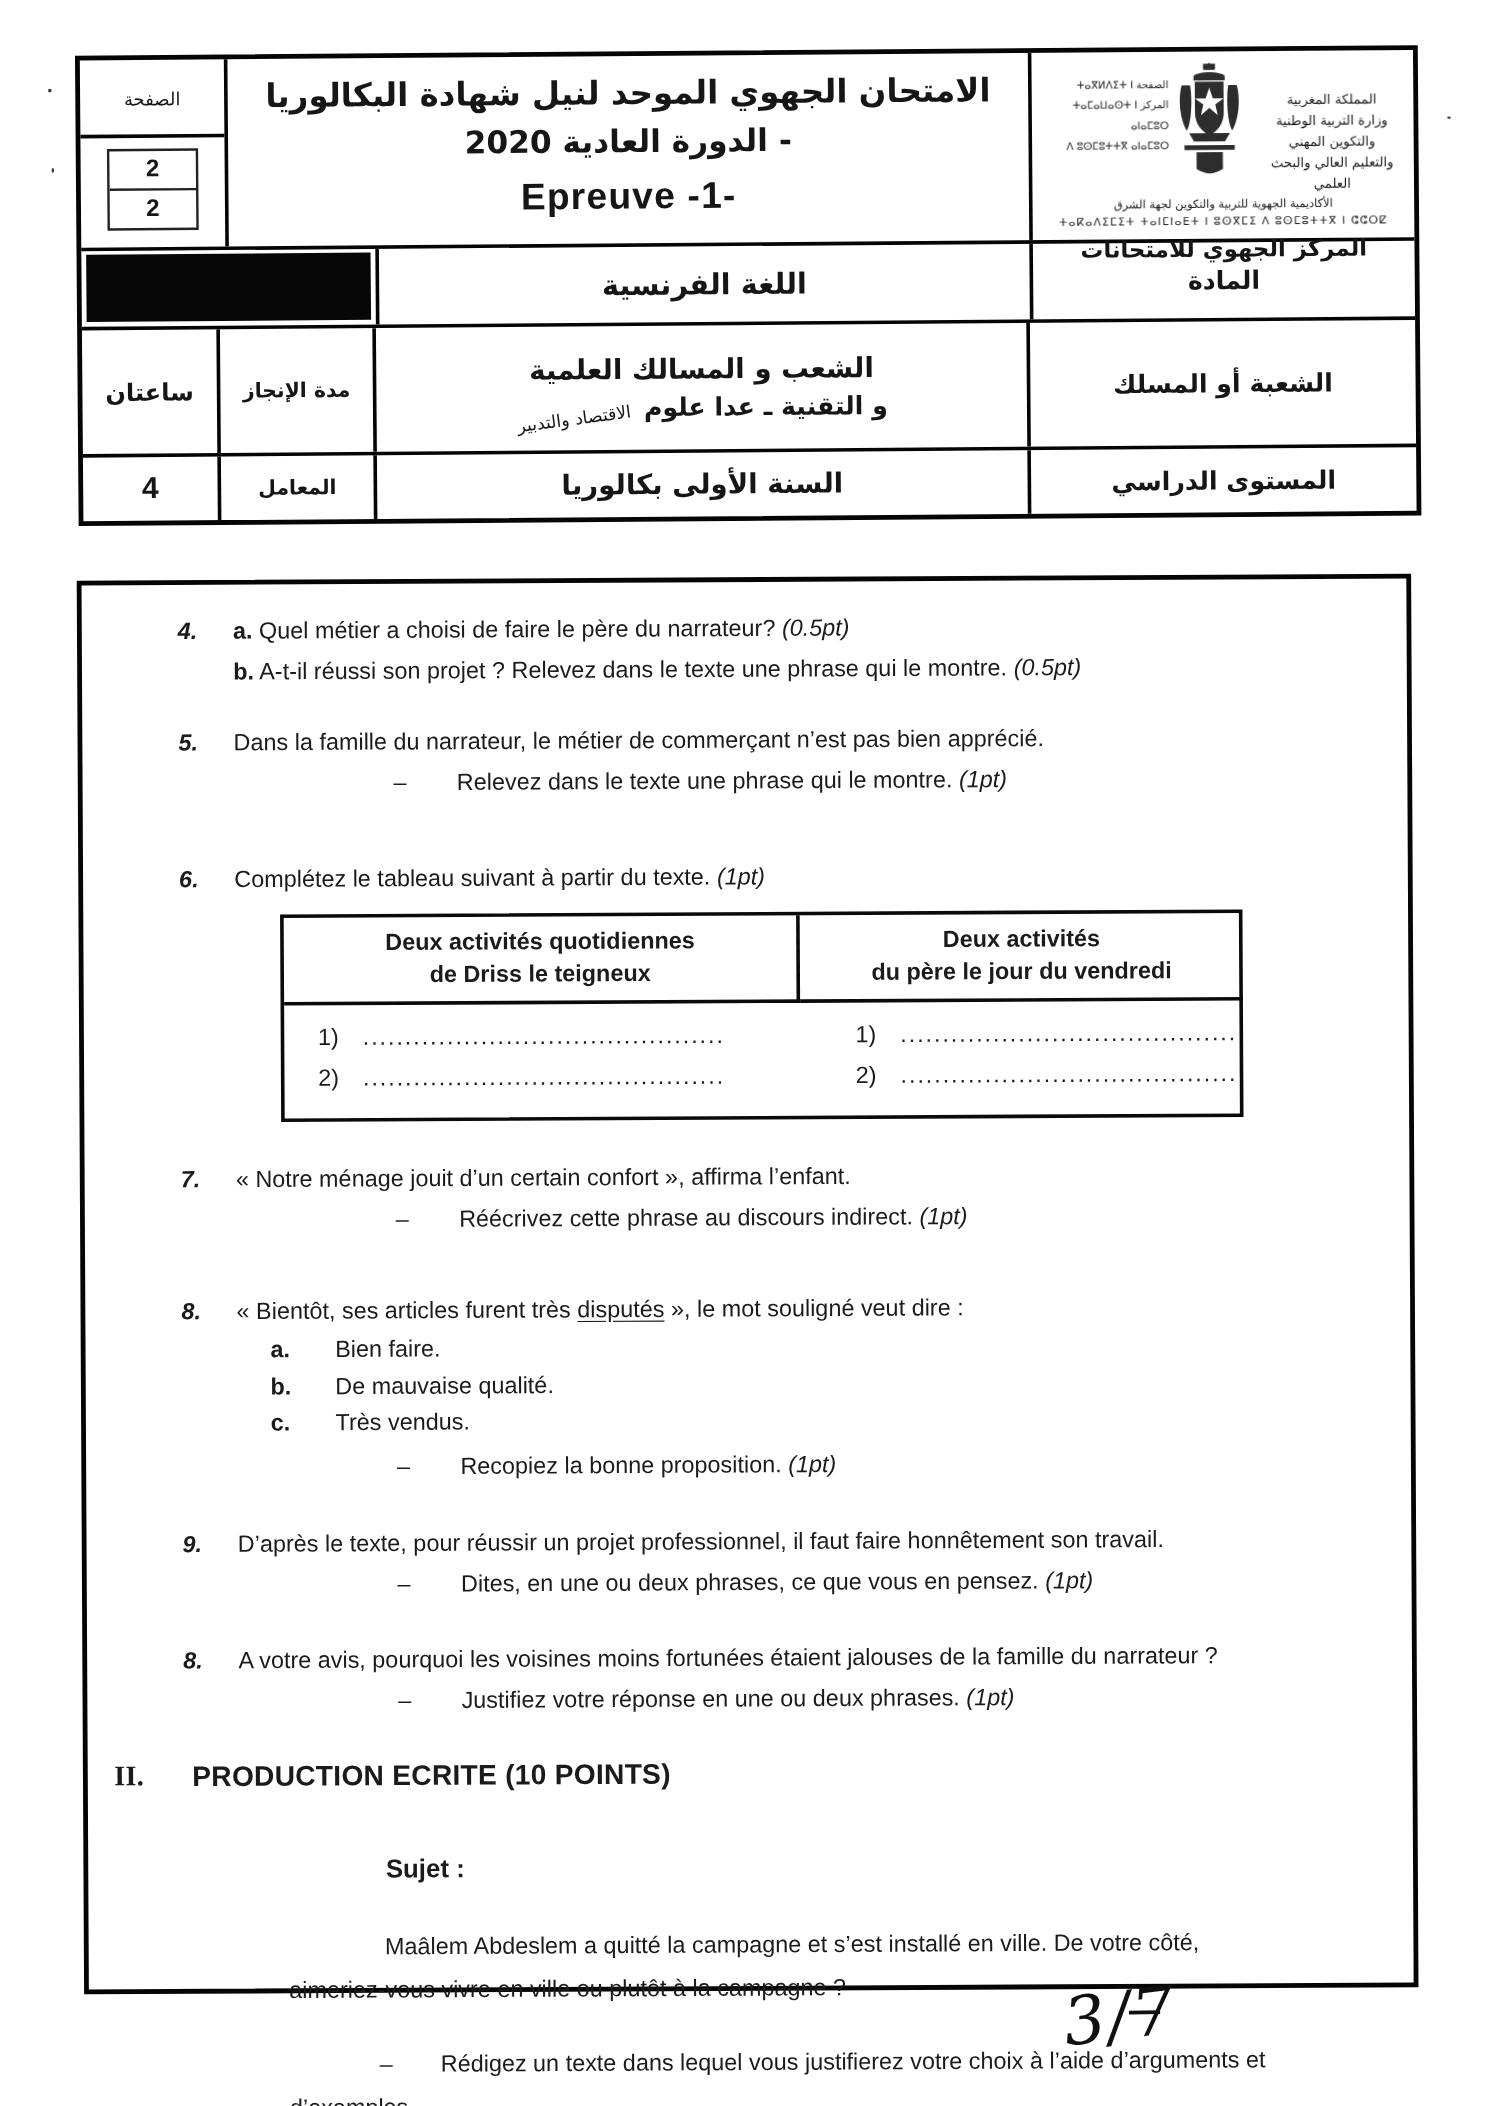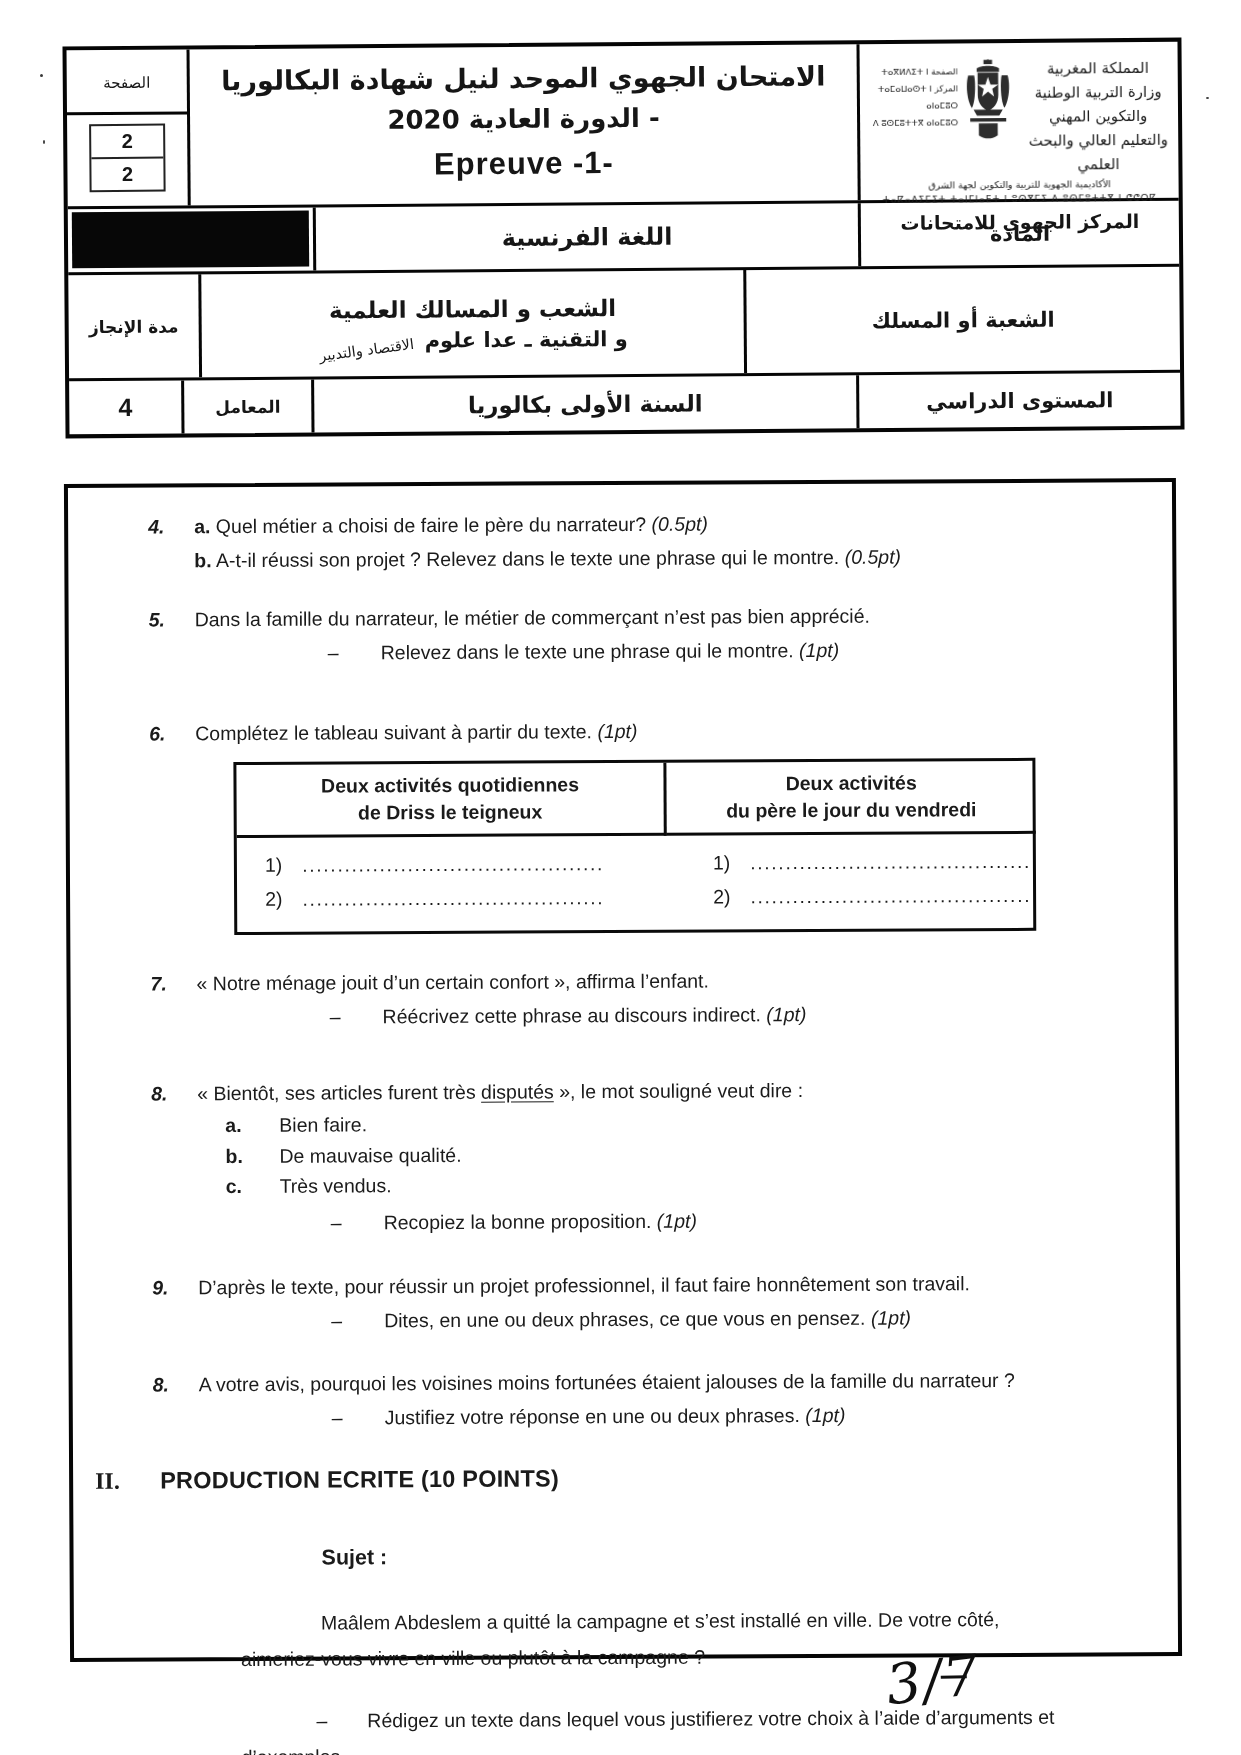--- a/index.html
+++ b/index.html
@@ -32,21 +32,21 @@
   .pagebox { width:72px; margin:9px auto 0; border:2px solid #222; }
   .pagebox div { text-align:center; font-weight:bold; font-size:20px; height:31px; line-height:31px; font-family:"Liberation Sans",sans-serif; }
   .pagebox div + div { border-top:2px solid #222; }
   .c-title { width:670px; flex:none; flex-direction:column; justify-content:flex-start; padding-top:16px; }
   .t-ar1 { font-size:27px; font-weight:bold; }
   .t-ar2 { font-size:26px; font-weight:bold; margin-top:10px; }
   .t-fr  { font-size:31px; font-weight:bold; margin-top:12px; letter-spacing:1px; }
   .c-logo { flex:1; flex-direction:column; justify-content:flex-start; padding-top:8px; }
   .logo-top { display:flex; justify-content:center; align-items:flex-start; gap:7px; }
   .tifcol { font-size:8.5px; line-height:2.0; color:#1d1d1d; filter:blur(0.6px); text-align:right; margin-top:12px; font-family:"DejaVu Sans",sans-serif; }
-  .arcol  { font-size:15px; line-height:1.6; color:#1a1a1a; filter:blur(0.55px); text-align:center; margin-top:6px; }
+  .arcol  { font-size:11px; line-height:1.6; color:#1a1a1a; filter:blur(0.55px); text-align:center; margin-top:24px; }
   .emblem { filter:blur(0.45px); opacity:.92; }
   .academy { font-size:9.5px; filter:blur(0.6px); text-align:center; margin-top:2px; }
   .tifbanner { font-size:9px; filter:blur(0.5px); text-align:center; letter-spacing:1px; margin-top:4px; color:#202020; font-family:"DejaVu Sans",sans-serif; }
   .centername { font-size:19px; font-weight:bold; text-align:center; margin-top:7px; }
 
   
   .c-black { width:245px; flex:none; }
   .blackbox { position:absolute; inset:3px 4px 4px 4px; background:#070707; }
   .c-subj { width:545px; flex:none; font-size:24px; font-weight:bold; }
   .c-lbl { flex:1; font-size:21px; font-weight:bold; }
@@ -178,20 +178,21 @@
 
     <div class="hrow r2">
       <div class="hcell c-black">
         <div class="blackbox"></div>
       </div>
       <div class="hcell c-subj ar">اللغة الفرنسية</div>
       <div class="hcell c-lbl ar">المادة</div>
     </div>
 
     <div class="hrow r3">
+      <div class="hcell c-n1 ar">ساعتان</div>
       <div class="hcell c-n2 ar">مدة الإنجاز</div>
       <div class="hcell c-mid ar">
         <div class="trk1 ar">الشعب و المسالك العلمية</div>
         <div class="trk2 ar">
           <span>و التقنية ـ عدا علوم</span>
           <span class="hand ar">الاقتصاد والتدبير</span>
         </div>
       </div>
       <div class="hcell c-lbl ar">الشعبة أو المسلك</div>
     </div>

